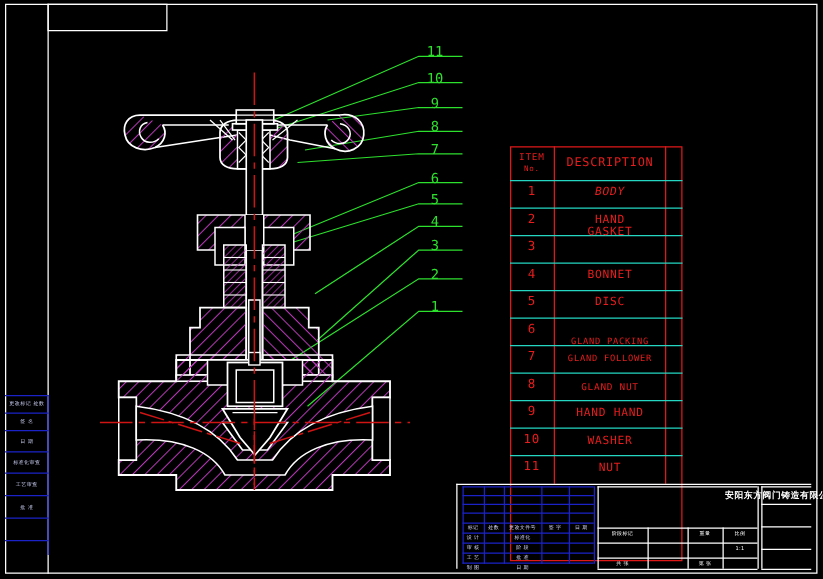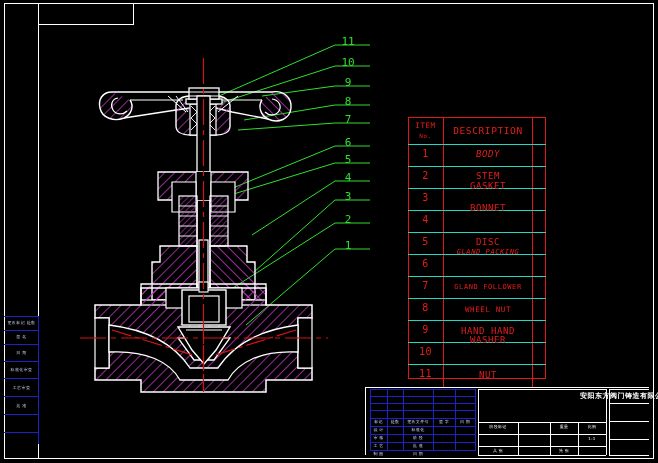--- a/index.html
+++ b/index.html
@@ -13,21 +13,21 @@
 
   
   .lpanel{position:absolute;left:4px;top:316px;width:35px;height:128px;}
   .lpanel .hline{position:absolute;left:0;width:35px;height:1px;background:#1b23c8;}
   .lpanel .vline{position:absolute;top:0;width:1px;height:128px;background:#1b23c8;}
   .lpanel .cell{position:absolute;left:0;width:35px;color:#c9cdf2;font-size:4px;
                 text-align:center;font-family:"DejaVu Sans",sans-serif;letter-spacing:0.4px;
                 white-space:nowrap;overflow:hidden;}
 
   
-  .ptable{position:absolute;left:408px;top:117px;width:138px;height:262px;}
+  .ptable{position:absolute;left:408px;top:117px;width:138px;height:332px;}
   .ptable .outer{position:absolute;inset:0;border:1px solid #e01818;box-sizing:border-box;}
   .ptable .hrow{position:absolute;left:0;width:138px;height:1px;background:#25d6c2;}
   .ptable .vdiv{position:absolute;top:0;width:1px;height:270px;background:#e01818;}
   .ptable .cell{position:absolute;color:#e81c1c;text-align:center;white-space:nowrap;
                 font-family:"DejaVu Sans Mono",monospace;letter-spacing:0.6px;}
   .ptable .c-item{left:0;width:35px;}
   .ptable .c-desc{left:36px;width:88px;}
   .ptable .hdr{font-size:7.5px;line-height:9px;}
   .ptable .num{font-size:10px;}
   .ptable .d-lg{font-size:9px;}
@@ -252,45 +252,45 @@
     <div class="hrow" style="top:247px;"></div>
 
     <div class="cell c-item hdr" style="top:4px;">ITEM</div>
     <div class="cell c-item hdr" style="top:14px;font-size:6px;">No.</div>
     <div class="cell c-desc hdr" style="top:9px;font-size:9.5px;">DESCRIPTION</div>
 
     <div class="cell c-item num" style="top:31px;">1</div>
     <div class="cell c-desc d-lg" style="top:32px;font-style:italic;">BODY</div>
 
     <div class="cell c-item num" style="top:53px;">2</div>
-    <div class="cell c-desc d-lg" style="top:54px;">STEM</div>
+    <div class="cell c-desc d-lg" style="top:54px;">HAND</div>
 
     <div class="cell c-item num" style="top:75px;">3</div>
     <div class="cell c-desc d-lg" style="top:64px;">GASKET</div>
 
     <div class="cell c-item num" style="top:97px;">4</div>
-    <div class="cell c-desc d-lg" style="top:86px;">BONNET</div>
+    <div class="cell c-desc d-lg" style="top:98px;">BONNET</div>
 
     <div class="cell c-item num" style="top:119px;">5</div>
     <div class="cell c-desc d-lg" style="top:120px;">DISC</div>
 
     <div class="cell c-item num" style="top:141px;">6</div>
-    <div class="cell c-desc d-sm" style="top:131px;font-style:italic;">GLAND PACKING</div>
+    <div class="cell c-desc d-sm" style="top:152px;">GLAND PACKING</div>
 
     <div class="cell c-item num" style="top:163px;">7</div>
     <div class="cell c-desc d-sm" style="top:166px;">GLAND FOLLOWER</div>
 
     <div class="cell c-item num" style="top:185px;">8</div>
-    <div class="cell c-desc d-sm" style="top:188px;font-size:7.5px;">WHEEL NUT</div>
+    <div class="cell c-desc d-sm" style="top:188px;font-size:7.5px;">GLAND NUT</div>
 
     <div class="cell c-item num" style="top:207px;">9</div>
     <div class="cell c-desc d-lg" style="top:209px;">HAND HAND</div>
 
     <div class="cell c-item num" style="top:229px;">10</div>
-    <div class="cell c-desc d-lg" style="top:218px;text-align:center;">WASHER</div>
+    <div class="cell c-desc d-lg" style="top:231px;text-align:center;">WASHER</div>
 
     <div class="cell c-item num" style="top:251px;">11</div>
     <div class="cell c-desc d-lg" style="top:253px;">NUT</div>
   </div>
 
   <div class="lpanel">
     <div class="vline" style="left:34px;"></div>
     <div class="hline" style="top:0px;"></div>
     <div class="hline" style="top:14px;"></div>
     <div class="hline" style="top:28px;"></div>

